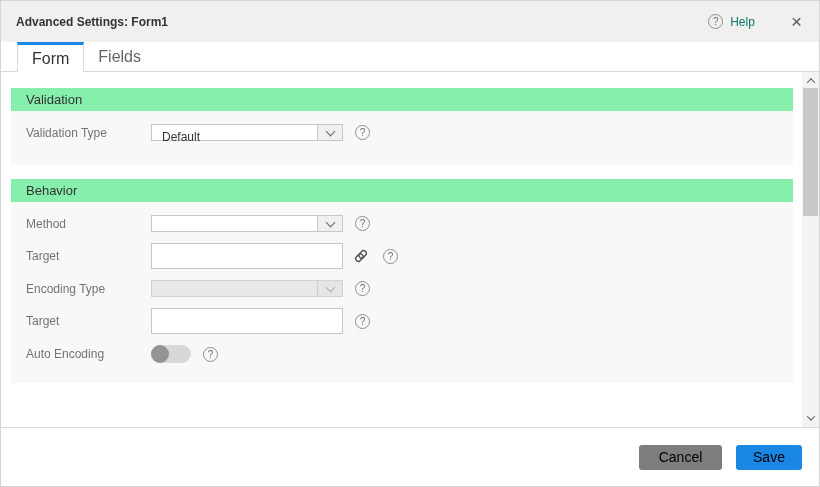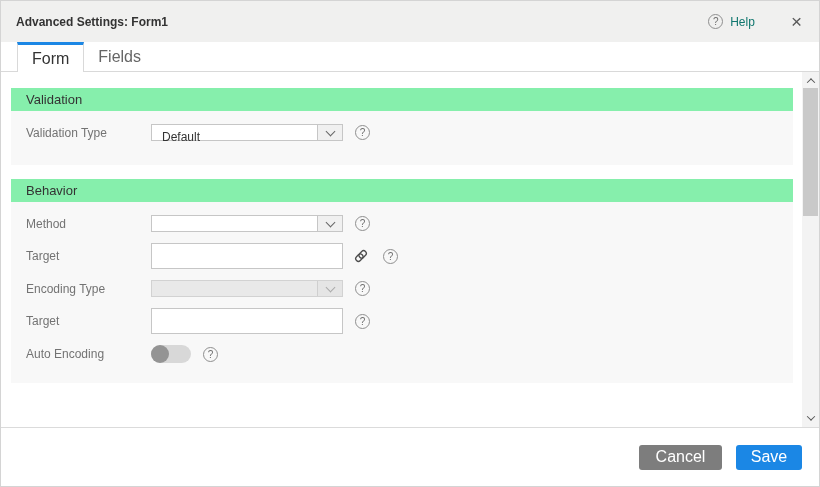--- a/index.html
+++ b/index.html
@@ -79,21 +79,21 @@
   .sb-arrow.down { bottom:1px; }
   .sb-chev { width:6px; height:6px; border-left:1.6px solid #565656; border-top:1.6px solid #565656; }
   .sb-arrow.up .sb-chev { transform:rotate(45deg) translate(1px,1px); }
   .sb-arrow.down .sb-chev { transform:rotate(225deg) translate(1px,1px); }
   .sb-thumb { position:absolute; top:16px; left:1px; width:15px; height:128px;
               background:#c9c9c9; cursor:pointer; }
 
   
   .ftr { height:58px; flex:0 0 58px; background:#fff; display:flex; align-items:center;
          justify-content:flex-end; padding-right:17px; }
-  .ftr button { height:25px; border:none; border-radius:3px; color:#ffffff; font-size:16px;
+  .ftr button { height:25px; border:none; border-radius:3px; color:#000000; font-size:14px;
                 font-family:"Liberation Sans",sans-serif; cursor:pointer; }
   .btn-cancel { width:83px; background:#7d7d7d; }
   .btn-save { width:66px; background:#1b87e5; margin-left:14px; }
 </style>
 </head>
 <body>
 
 <div class="dialog">
 
   <div class="hdr">

